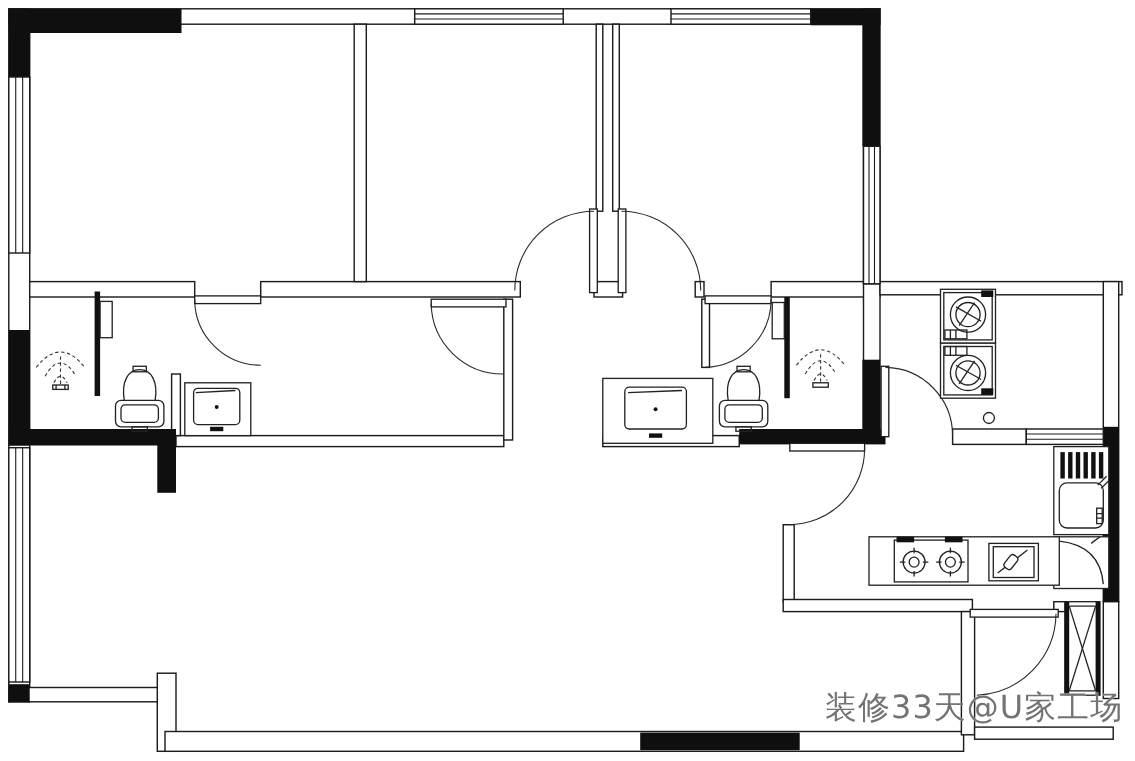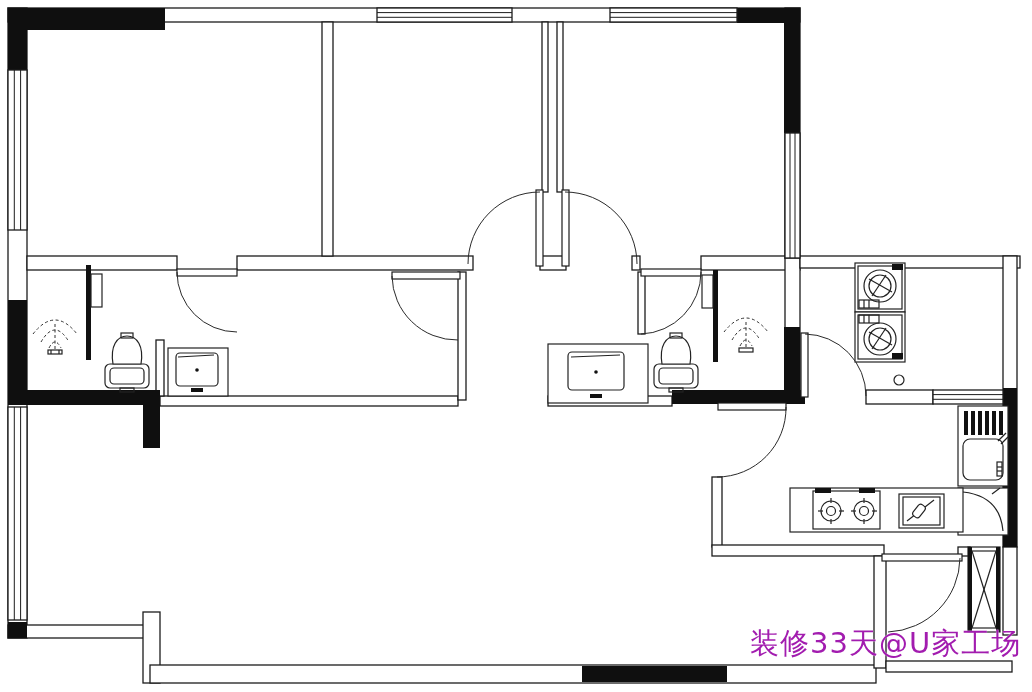--- a/index.html
+++ b/index.html
@@ -9,21 +9,21 @@
   .w{fill:#ffffff;stroke:#1c1c1c;stroke-width:1.3;}
   .blk{fill:#0f0f0f;stroke:none;}
   .ln{stroke:#1c1c1c;stroke-width:1;fill:none;}
   .fx{stroke:#222222;stroke-width:1.2;fill:none;}
   .fxw{stroke:#222222;stroke-width:1.2;fill:#ffffff;}
   .fxb{fill:#111111;stroke:none;}
   .arc{stroke:#2a2a2a;stroke-width:1;fill:none;}
   .leaf{fill:#ffffff;stroke:#1c1c1c;stroke-width:1.2;}
   .dash{stroke:#333;stroke-width:1;fill:none;stroke-dasharray:3 2.5;}
   .watermark{position:absolute;left:750px;top:624px;width:280px;
-             font-size:29px;letter-spacing:1px;color:#a21caf;
+             font-size:29px;letter-spacing:1px;color:#737373;
              text-shadow:0 0 1px #ffffff;white-space:nowrap;z-index:5;}
 </style>
 </head>
 <body>
 
 <div class="stage">
 <svg width="1032" height="692" viewBox="0 0 1032 692">
 
   <g>
     <rect class="w" x="8" y="8" width="792" height="14"></rect>

